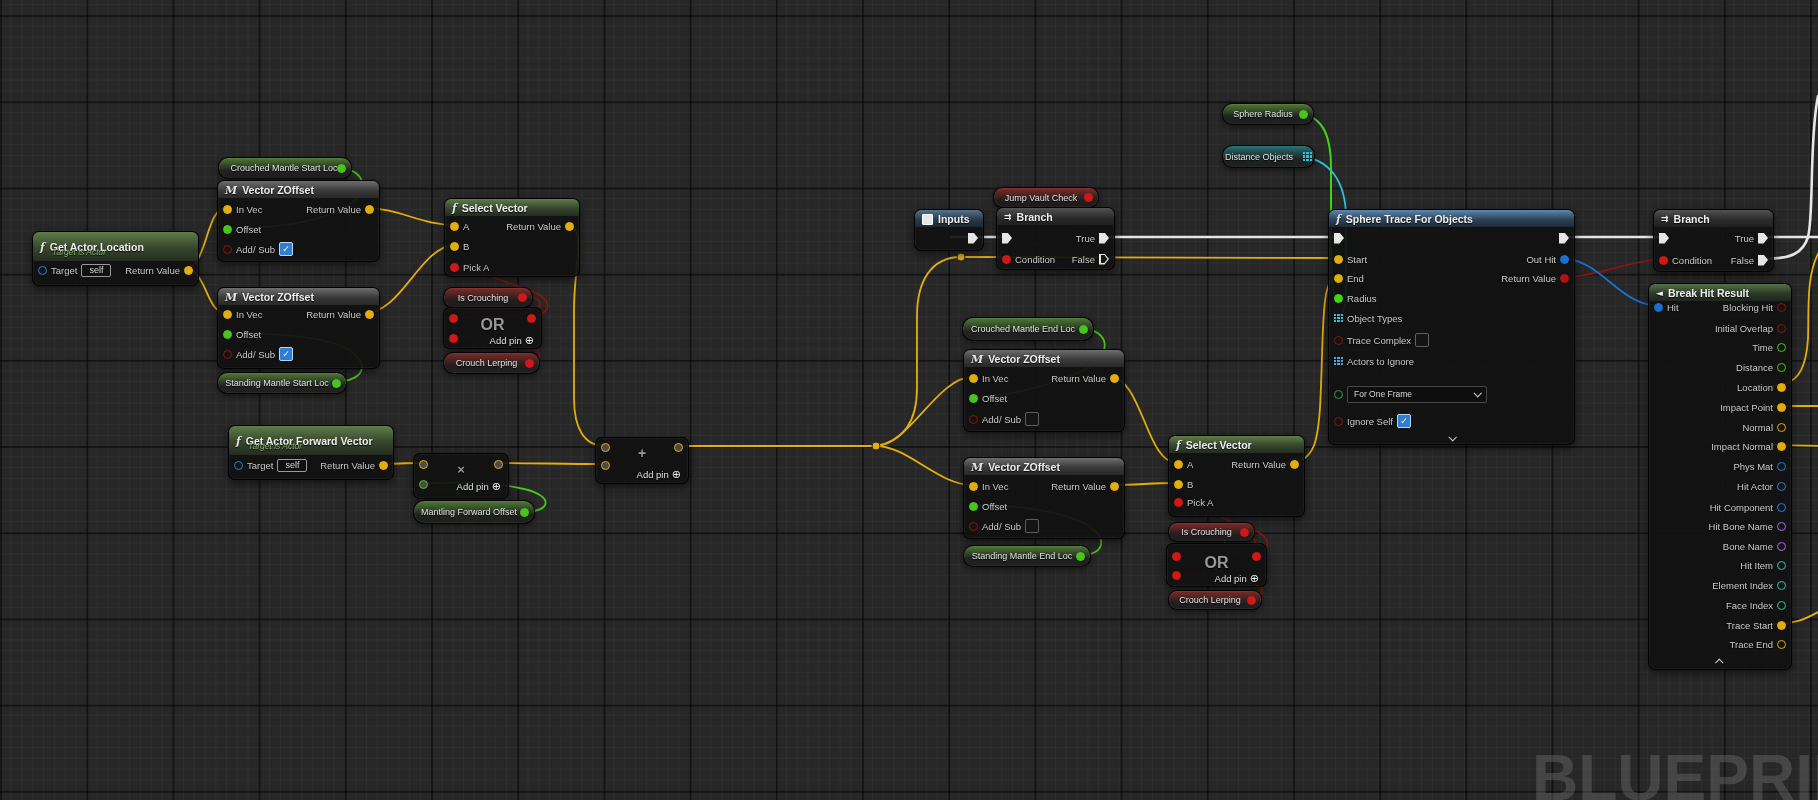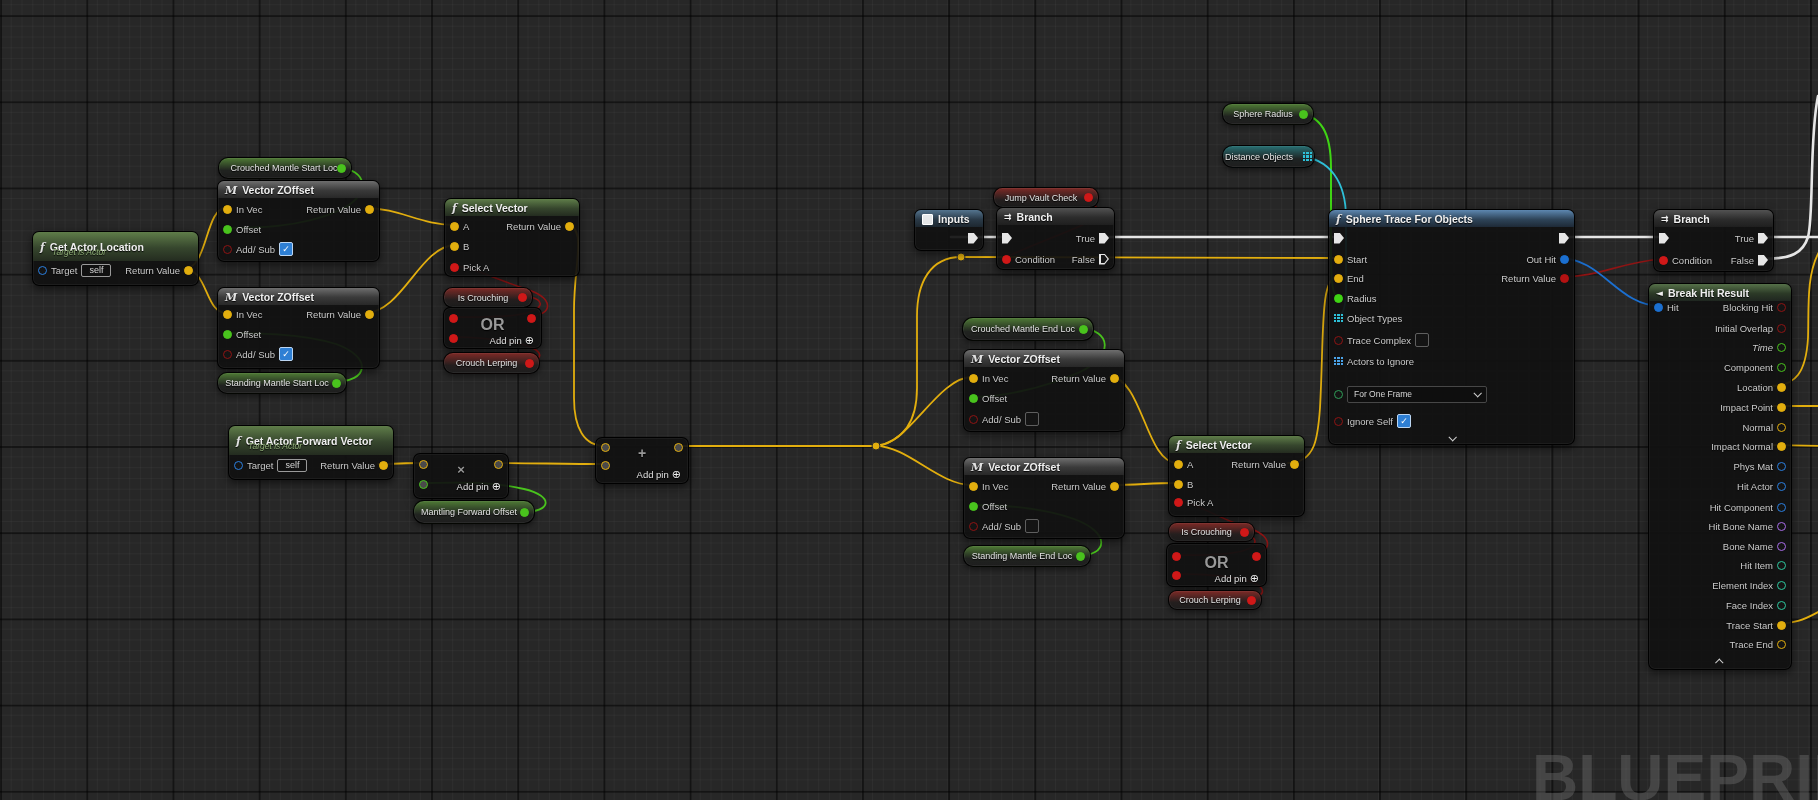--- a/index.html
+++ b/index.html
@@ -674,31 +674,31 @@
             <span class="pin" style="border: 1.5px solid rgb(142, 20, 20); background: rgb(20, 20, 20);"></span>
           </div>
         </div>
         <div class="prow" style="top: 34px;">
           <div class="lg"></div>
           <div class="rg">
             <span class="plabel">Initial Overlap</span>
             <span class="pin" style="border: 1.5px solid rgb(142, 20, 20); background: rgb(20, 20, 20);"></span>
           </div>
         </div>
-        <div class="prow" style="top: 53px; font-style: italic;">
+        <div class="prow" style="top: 53px;">
           <div class="lg"></div>
           <div class="rg">
             <span class="plabel">Time</span>
             <span class="pin" style="border: 1.5px solid rgb(73, 195, 29); background: rgb(20, 20, 20);"></span>
           </div>
         </div>
         <div class="prow" style="top: 73px;">
           <div class="lg"></div>
           <div class="rg">
-            <span class="plabel">Component</span>
+            <span class="plabel">Distance</span>
             <span class="pin" style="border: 1.5px solid rgb(73, 195, 29); background: rgb(20, 20, 20);"></span>
           </div>
         </div>
         <div class="prow" style="top: 93px;">
           <div class="lg"></div>
           <div class="rg">
             <span class="plabel">Location</span>
             <span class="pin" style="border: 1.5px solid rgb(226, 174, 14); background: rgb(226, 174, 14);"></span>
           </div>
         </div>

